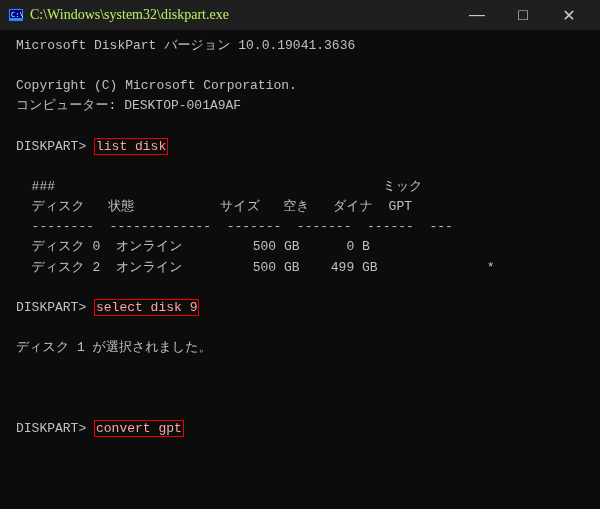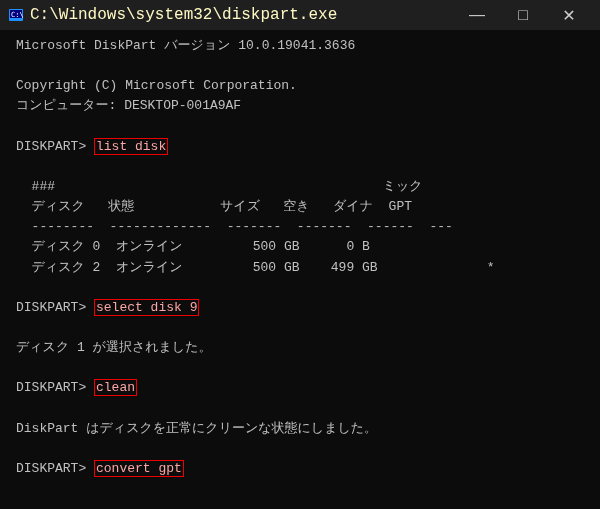--- a/index.html
+++ b/index.html
@@ -29,23 +29,23 @@
     .title-bar-left {
       display: flex;
       align-items: center;
       gap: 6px;
     }
     .title-icon {
       width: 16px;
       height: 16px;
     }
     .title-text {
-      color: #fef9c3;
-      font-size: 16px;
-      font-family: Liberation Mono, monospace;
+      color: #bef264;
+      font-size: 14px;
+      font-family: Liberation Serif, serif;
     }
     .title-bar-controls {
       display: flex;
       gap: 0;
     }
     .title-btn {
       width: 46px;
       height: 30px;
       background: transparent;
       border: none;
@@ -106,21 +106,19 @@
     <span class="line">  ###                                          ミック</span>
     <span class="line">  ディスク   状態           サイズ   空き   ダイナ  GPT</span>
     <span class="line">  --------  -------------  -------  -------  ------  ---</span>
     <span class="line">  ディスク 0  オンライン         500 GB      0 B</span>
     <span class="line">  ディスク 2  オンライン         500 GB    499 GB              *</span>
     <span class="line"> </span>
     <span class="line"><span>DISKPART&gt; </span><span class="highlight-box">select disk 9</span></span>
     <span class="line"> </span>
     <span class="line">ディスク 1 が選択されました。</span>
     <span class="line"> </span>
-    <span class="line"><span>DISKPART&gt; </span><span class="highlight-box">clean</span></span>
     <span class="line"> </span>
-    <span class="line">DiskPart はディスクを正常にクリーンな状態にしました。</span>
     <span class="line"> </span>
     <span class="line"><span>DISKPART&gt; </span><span class="highlight-box">convert gpt</span></span>
     <span class="line"> </span>
 
   </div>
 </div>
 
 </body></html>

